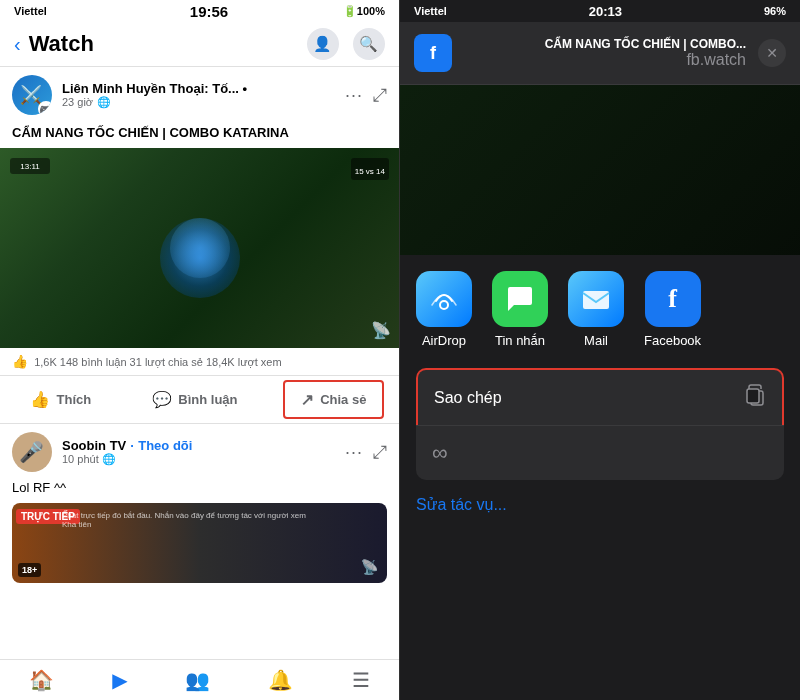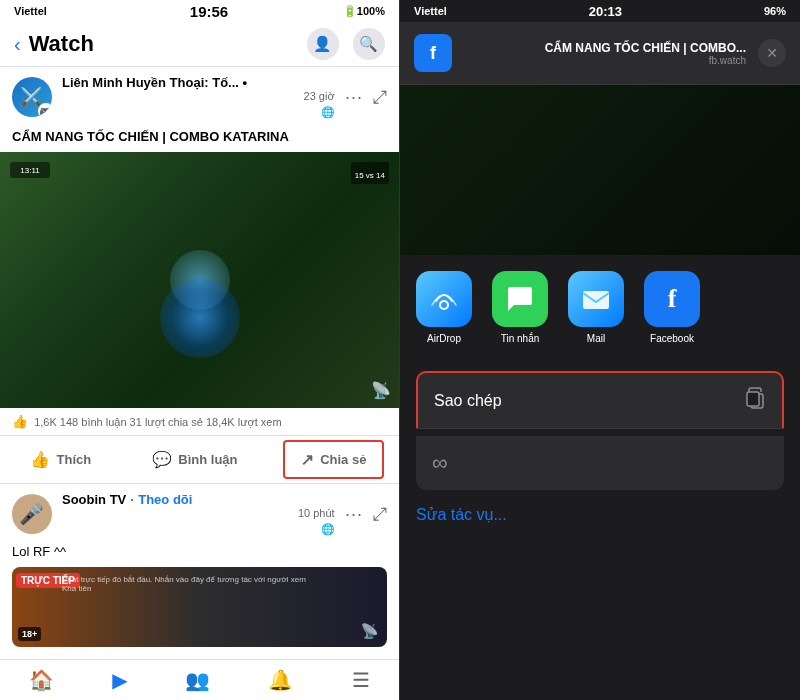--- a/index.html
+++ b/index.html
@@ -129,43 +129,42 @@
     .post-info { flex: 1; }
     .post-name {
       font-size: 13px;
       font-weight: 700;
       color: #000;
     }
     .post-meta {
       font-size: 11px;
       color: #65676b;
       display: flex;
-      align-items: flex-end;
+      align-items: flex-start;
       gap: 4px;
-      flex-direction: column;
     }
     .post-actions-right {
       display: flex;
       gap: 10px;
     }
     .post-action-icon {
       font-size: 18px;
       color: #65676b;
     }
 
     .post-title {
       padding: 2px 12px 8px;
       font-size: 13px;
       font-weight: 600;
       color: #000;
     }
 
     .video-thumb {
       width: 100%;
-      height: 256px;
+      height: 200px;
       background: linear-gradient(135deg, #2d5a27 0%, #1a3d1a 30%, #0d2b0d 60%, #243b1a 100%);
       position: relative;
       overflow: hidden;
     }
     .cast-icon {
       position: absolute;
       bottom: 8px;
       right: 8px;
       font-size: 16px;
       color: rgba(255,255,255,0.8);
@@ -340,21 +339,21 @@
       font-size: 18px;
       flex-shrink: 0;
     }
     .share-info { flex: 1; text-align: right; }
     .share-title {
       font-size: 12px;
       font-weight: 600;
       color: #fff;
     }
     .share-url {
-      font-size: 10px;
+      font-size: 16px;
       color: #8e8e93;
     }
     .close-btn {
       width: 28px;
       height: 28px;
       background: #3a3a3c;
       border-radius: 50%;
       display: flex;
       align-items: center;
       justify-content: center;
@@ -397,21 +396,21 @@
     .share-app-icon {
       width: 56px;
       height: 56px;
       border-radius: 14px;
       display: flex;
       align-items: center;
       justify-content: center;
       font-size: 28px;
     }
     .share-app-label {
-      font-size: 10px;
+      font-size: 13px;
       color: #fff;
       text-align: center;
     }
 
     .airdrop-icon { background: linear-gradient(135deg, #5ac8fa, #007aff); }
     .messages-icon { background: #30d158; }
     .mail-icon { background: linear-gradient(135deg, #5ac8fa, #007aff); }
     .facebook-icon { background: #1877f2; }
 
     .share-actions {
@@ -420,21 +419,20 @@
       flex-direction: column;
       gap: 0;
     }
     .share-action-row {
       display: flex;
       align-items: center;
       justify-content: space-between;
       padding: 14px 16px;
       background: #2c2c2e;
       cursor: pointer;
-      margin-top: 7px;
     }
     .share-action-row:first-child {
       border-radius: 10px 10px 0 0;
       border: 2.5px solid #e0392d;
       border-bottom: none;
     }
     .share-action-row:nth-child(2) {
       border-radius: 0 0 10px 10px;
       background: #2c2c2e;
       margin-bottom: 0;

